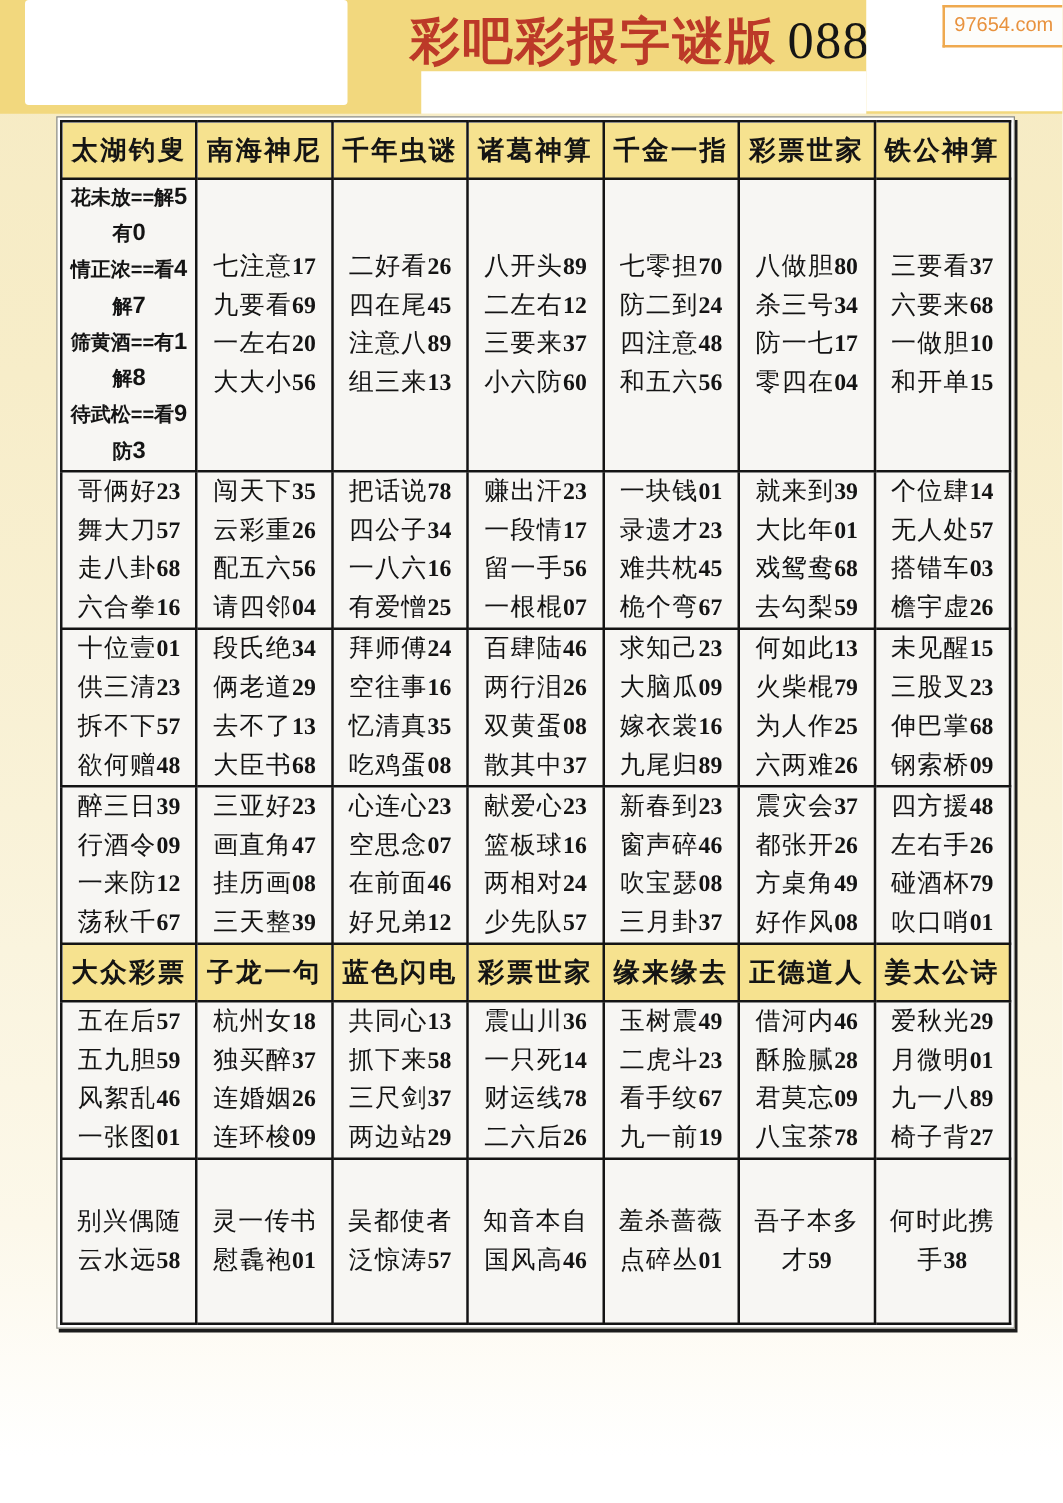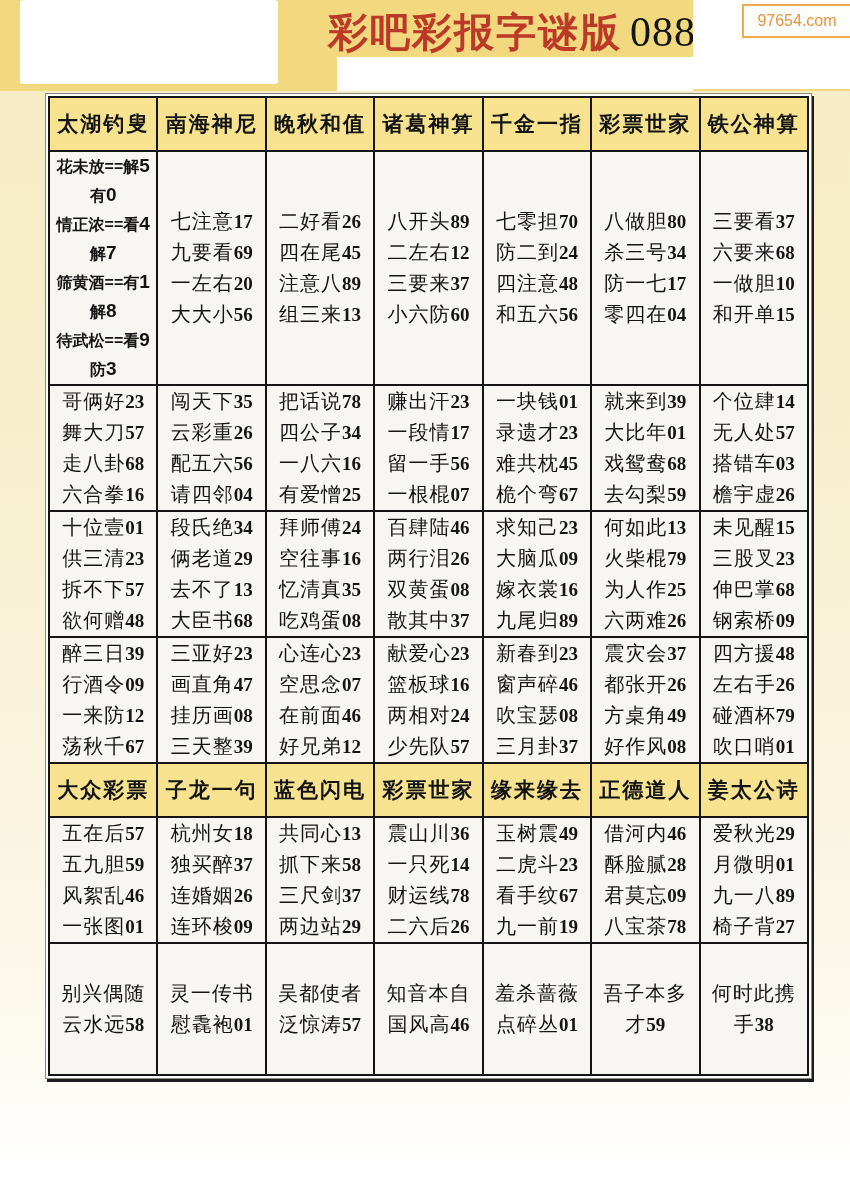--- a/index.html
+++ b/index.html
@@ -30,21 +30,21 @@
   .title-issue {
     font-family: "Liberation Serif", serif;
     font-size: 42px; color: #151515; margin-left: 8px; letter-spacing: 1px;
   }
   .patch { position: absolute; background: #ffffff; z-index: 2; }
   .patch-left   { left: 20px;  top: 0;    width: 258px; height: 84px; border-radius: 3px; }
   .patch-right  { left: 693px; top: 0;    width: 157px; height: 89px; }
   .patch-center { left: 337px; top: 57px; width: 356px; height: 34px; }
   .watermark {
     position: absolute; right: 0; top: 4px; z-index: 3;
-    width: 108px; height: 34px;
+    width: 96px; height: 34px;
     background: #fdfdfb;
     border: 2px solid var(--wm-border, #efa94f); border-right: none;
     display: flex; align-items: center; justify-content: center;
     font-family: "Liberation Sans", "DejaVu Sans", sans-serif;
     font-size: 16px; color: var(--wm-orange, #e8923e);
   }
   
   .table-outer {
     position: absolute; left: 45px; top: 93px;
     width: 767px;
@@ -57,21 +57,21 @@
     border-collapse: collapse; table-layout: fixed;
     width: 100%;
   }
   table.puzzle-table td {
     border: 2px solid #141414;
     text-align: center; vertical-align: middle;
     padding: 0; overflow: hidden;
     color: #141414;
   }
   tr.hrow td {
-    height: 54px;
+    height: 46px;
     background: var(--header-yellow, #f6e28f);
     font-weight: bold; font-size: 21px; letter-spacing: 2px;
   }
   tr.crow td {
     height: 124px;
     background: var(--cell-bg, #f7f6f3);
     font-size: 20px; line-height: 30px; letter-spacing: 1px;
   }
   tr.crow td b { font-size: 19px; letter-spacing: 0; }
   tr.crow td.clues {
@@ -95,21 +95,21 @@
       <span>97654.com</span>
     </div>
   </div>
 
   <div class="table-outer">
     <table class="puzzle-table" id="puzzle-table">
         <tbody>
           <tr class="hrow">
             <td>太湖钓叟</td>
             <td>南海神尼</td>
-            <td>晚秋和值</td>
+            <td>千年虫谜</td>
             <td>诸葛神算</td>
             <td>千金一指</td>
             <td>彩票世家</td>
             <td>铁公神算</td>
           </tr>
           <tr class="crow">
             <td class="clues">花未放==解<b>5</b>有<b>0</b><br>情正浓==看<b>4</b>解<b>7</b><br>筛黄酒==有<b>1</b>解<b>8</b><br>待武松==看<b>9</b>防<b>3</b></td>
             <td>七注意<b>17</b><br>九要看<b>69</b><br>一左右<b>20</b><br>大大小<b>56</b></td>
             <td>二好看<b>26</b><br>四在尾<b>45</b><br>注意八<b>89</b><br>组三来<b>13</b></td>
             <td>八开头<b>89</b><br>二左右<b>12</b><br>三要来<b>37</b><br>小六防<b>60</b></td>

